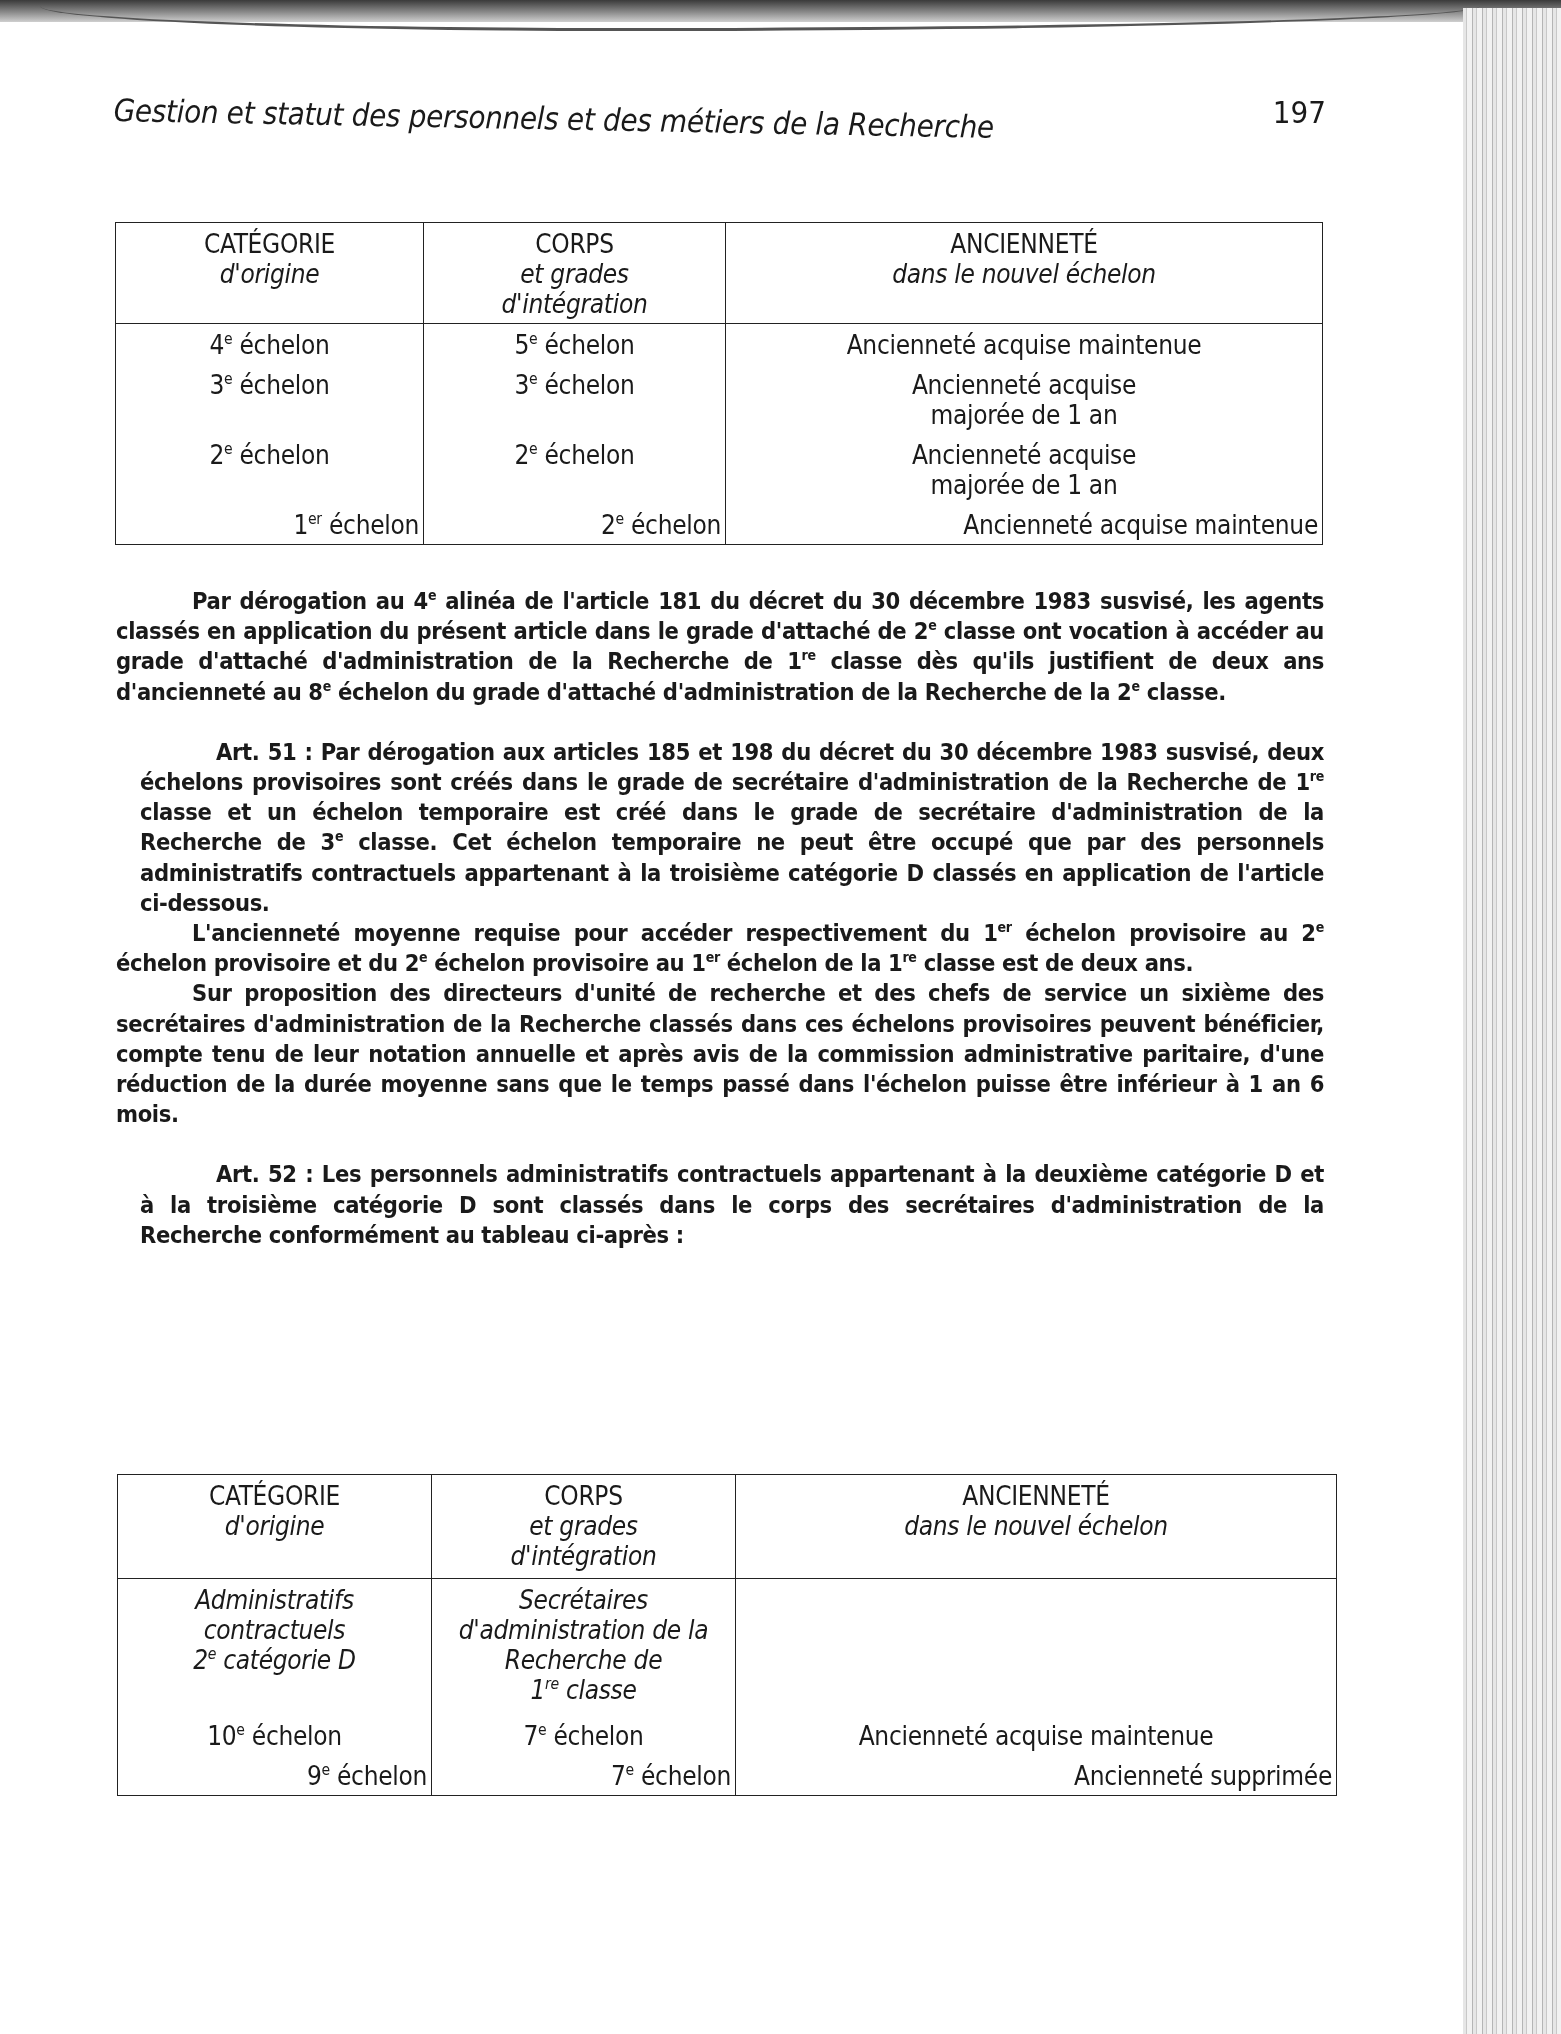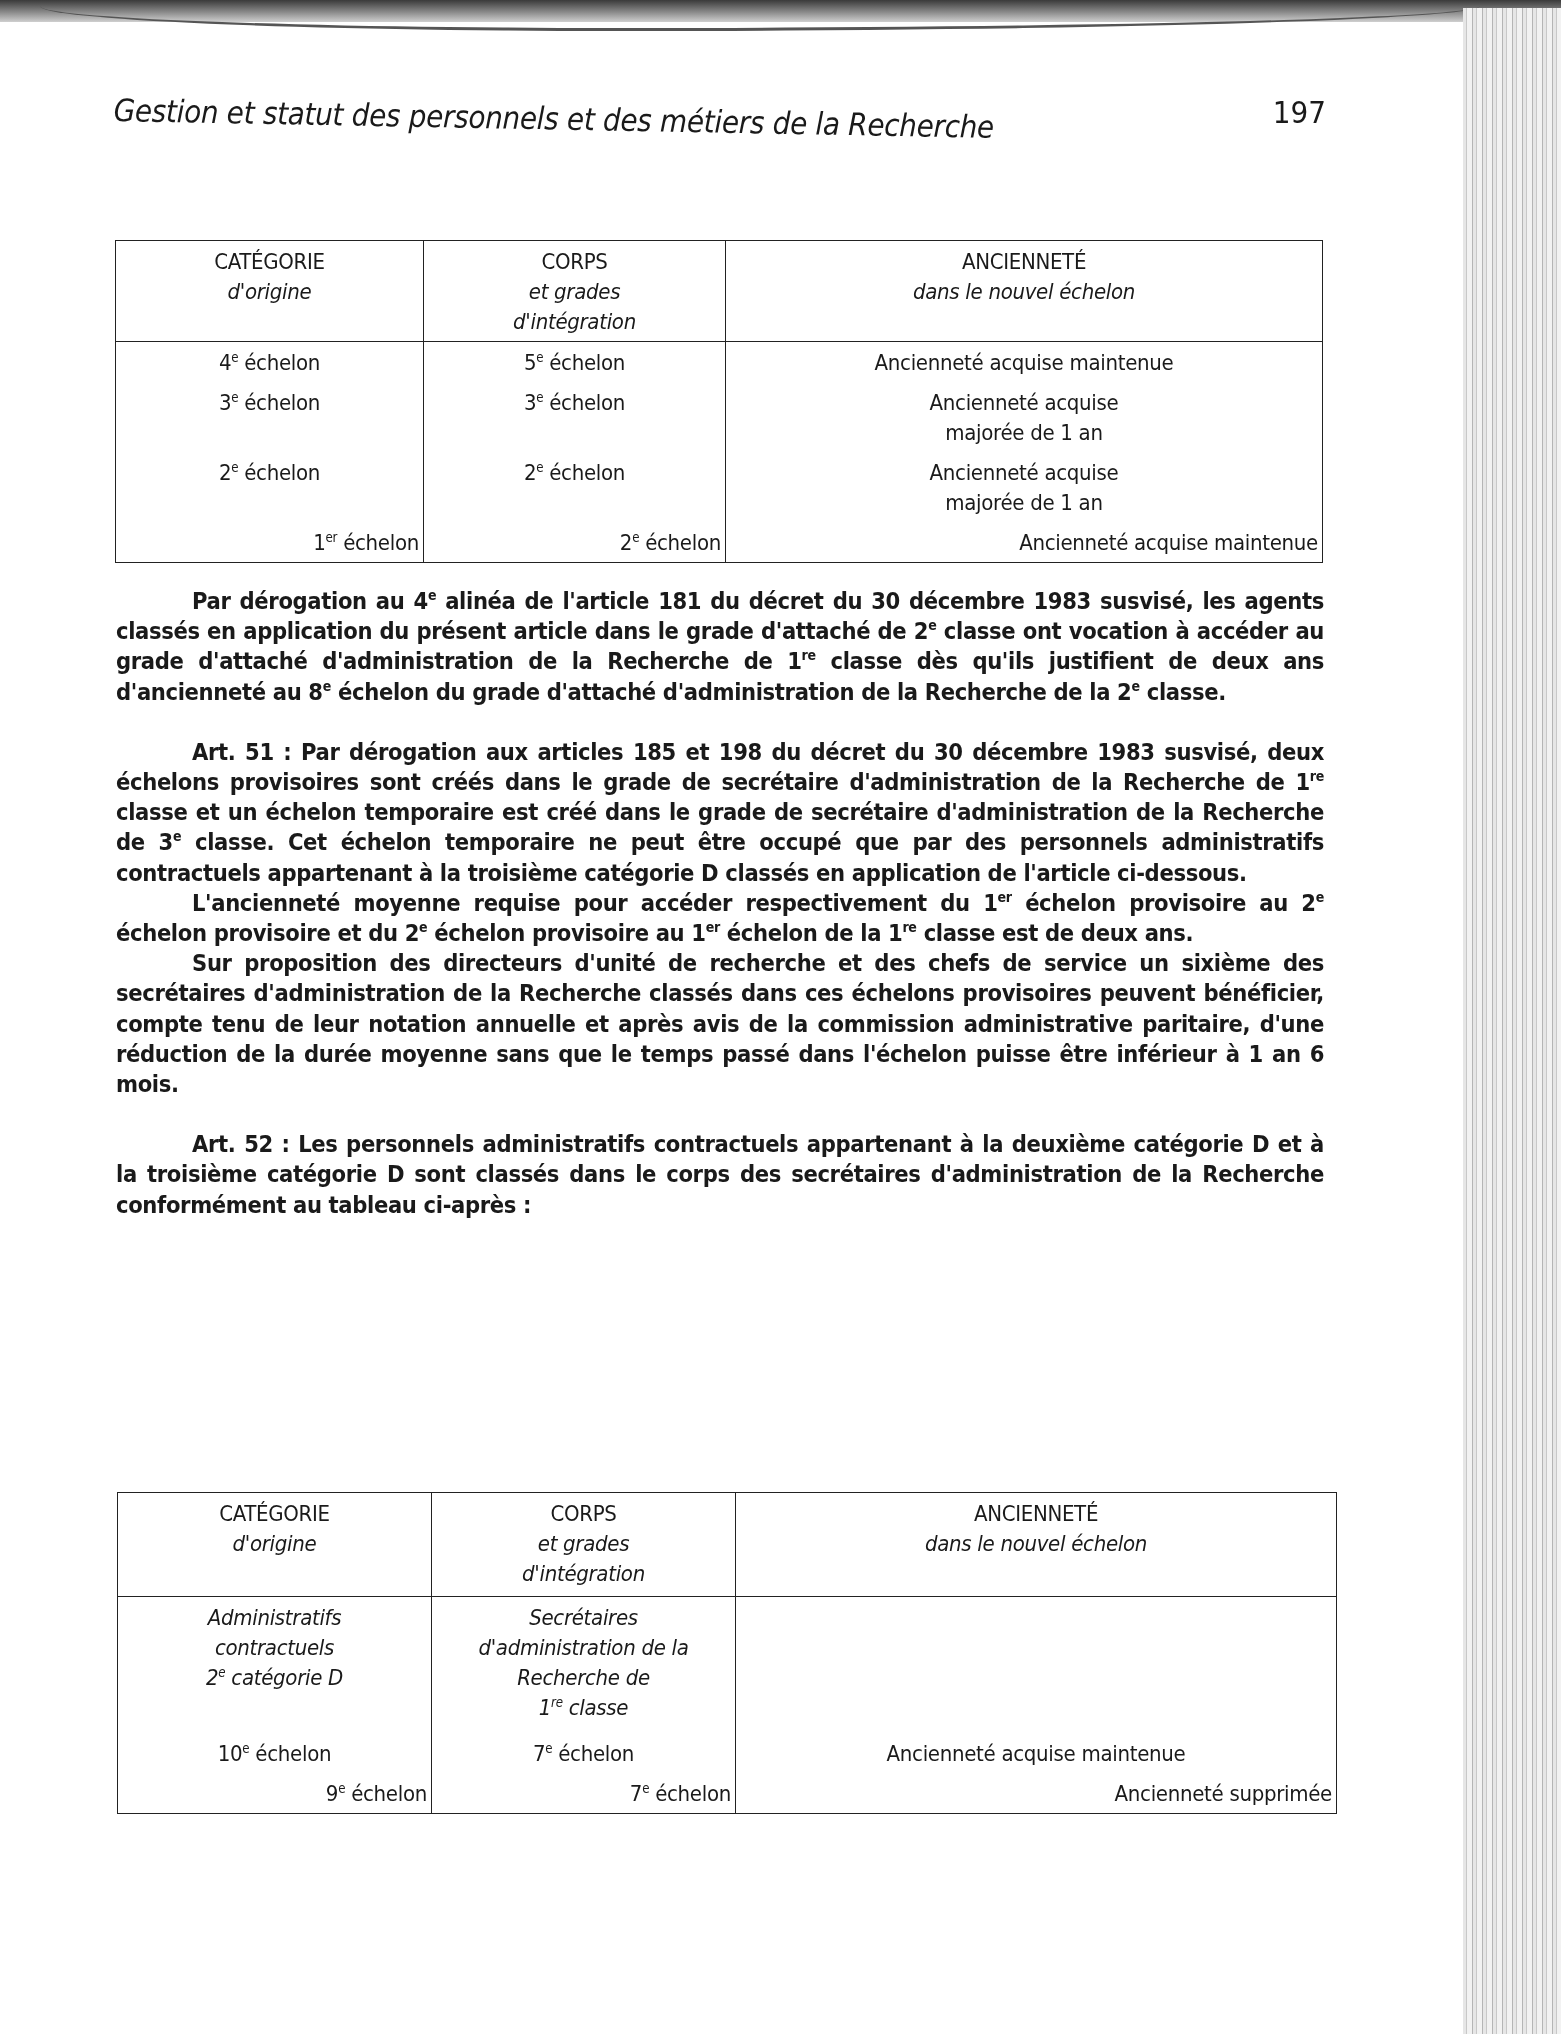--- a/index.html
+++ b/index.html
@@ -9,23 +9,23 @@
        background:linear-gradient(#3a3a3a,#8a8a8a 55%,#cfcfcf);}
   .top-curl{position:absolute;left:40px;top:6px;width:1440px;height:22px;border-bottom:3px solid #555;
        border-radius:0 0 60% 40%/0 0 100% 100%;}
   .page-stack{position:absolute;left:1463px;top:8px;width:98px;height:2026px;
        background:repeating-linear-gradient(90deg,#e6e6e6 0 3px,#c8c8c8 3px 4px,#f2f2f2 4px 9px,#b5b5b5 9px 10px);}
   .header{position:absolute;left:114px;top:92px;width:1210px;height:50px;}
   .running-title{position:absolute;left:0;top:0;font-style:italic;font-size:31px;letter-spacing:-0.3px;transform:rotate(1.1deg);transform-origin:left top;}
   .page-number{position:absolute;right:-2px;top:2px;font-size:31px;}
   .text{position:absolute;left:116px;width:1208px;font-size:23.5px;line-height:30.2px;text-align:justify;font-stretch:condensed;letter-spacing:-0.35px;}
   .text p{margin:0;text-indent:76px;font-weight:bold;}
-  .text p.gap{margin-top:30px;}
+  .text p.gap{margin-top:30px;margin-left:24px;}
   sup{font-size:60%;line-height:0;vertical-align:super;}
-  table.doc{position:absolute;border-collapse:collapse;font-size:22px;letter-spacing:-0.3px;line-height:30px;margin-top:18px;}
+  table.doc{position:absolute;border-collapse:collapse;font-size:26px;letter-spacing:-0.3px;line-height:30px;}
   table.doc td,table.doc th{border:1.6px solid #222;vertical-align:top;text-align:center;font-weight:normal;padding:6px 4px 4px;}
   table.doc tbody td{border-top:none;border-bottom:none;}
   table.doc tbody tr:first-child td{border-top:1.6px solid #222;}
   table.doc tbody tr:last-child td{border-bottom:1.6px solid #222;text-align:right;}
   .hdr-main{display:block;}
   .hdr-sub{display:block;font-style:italic;}
   .it{font-style:italic;}
   #t1{left:115px;top:222px;width:1208px;}
   #t2{left:117px;top:1474px;width:1220px;}
 </style>

